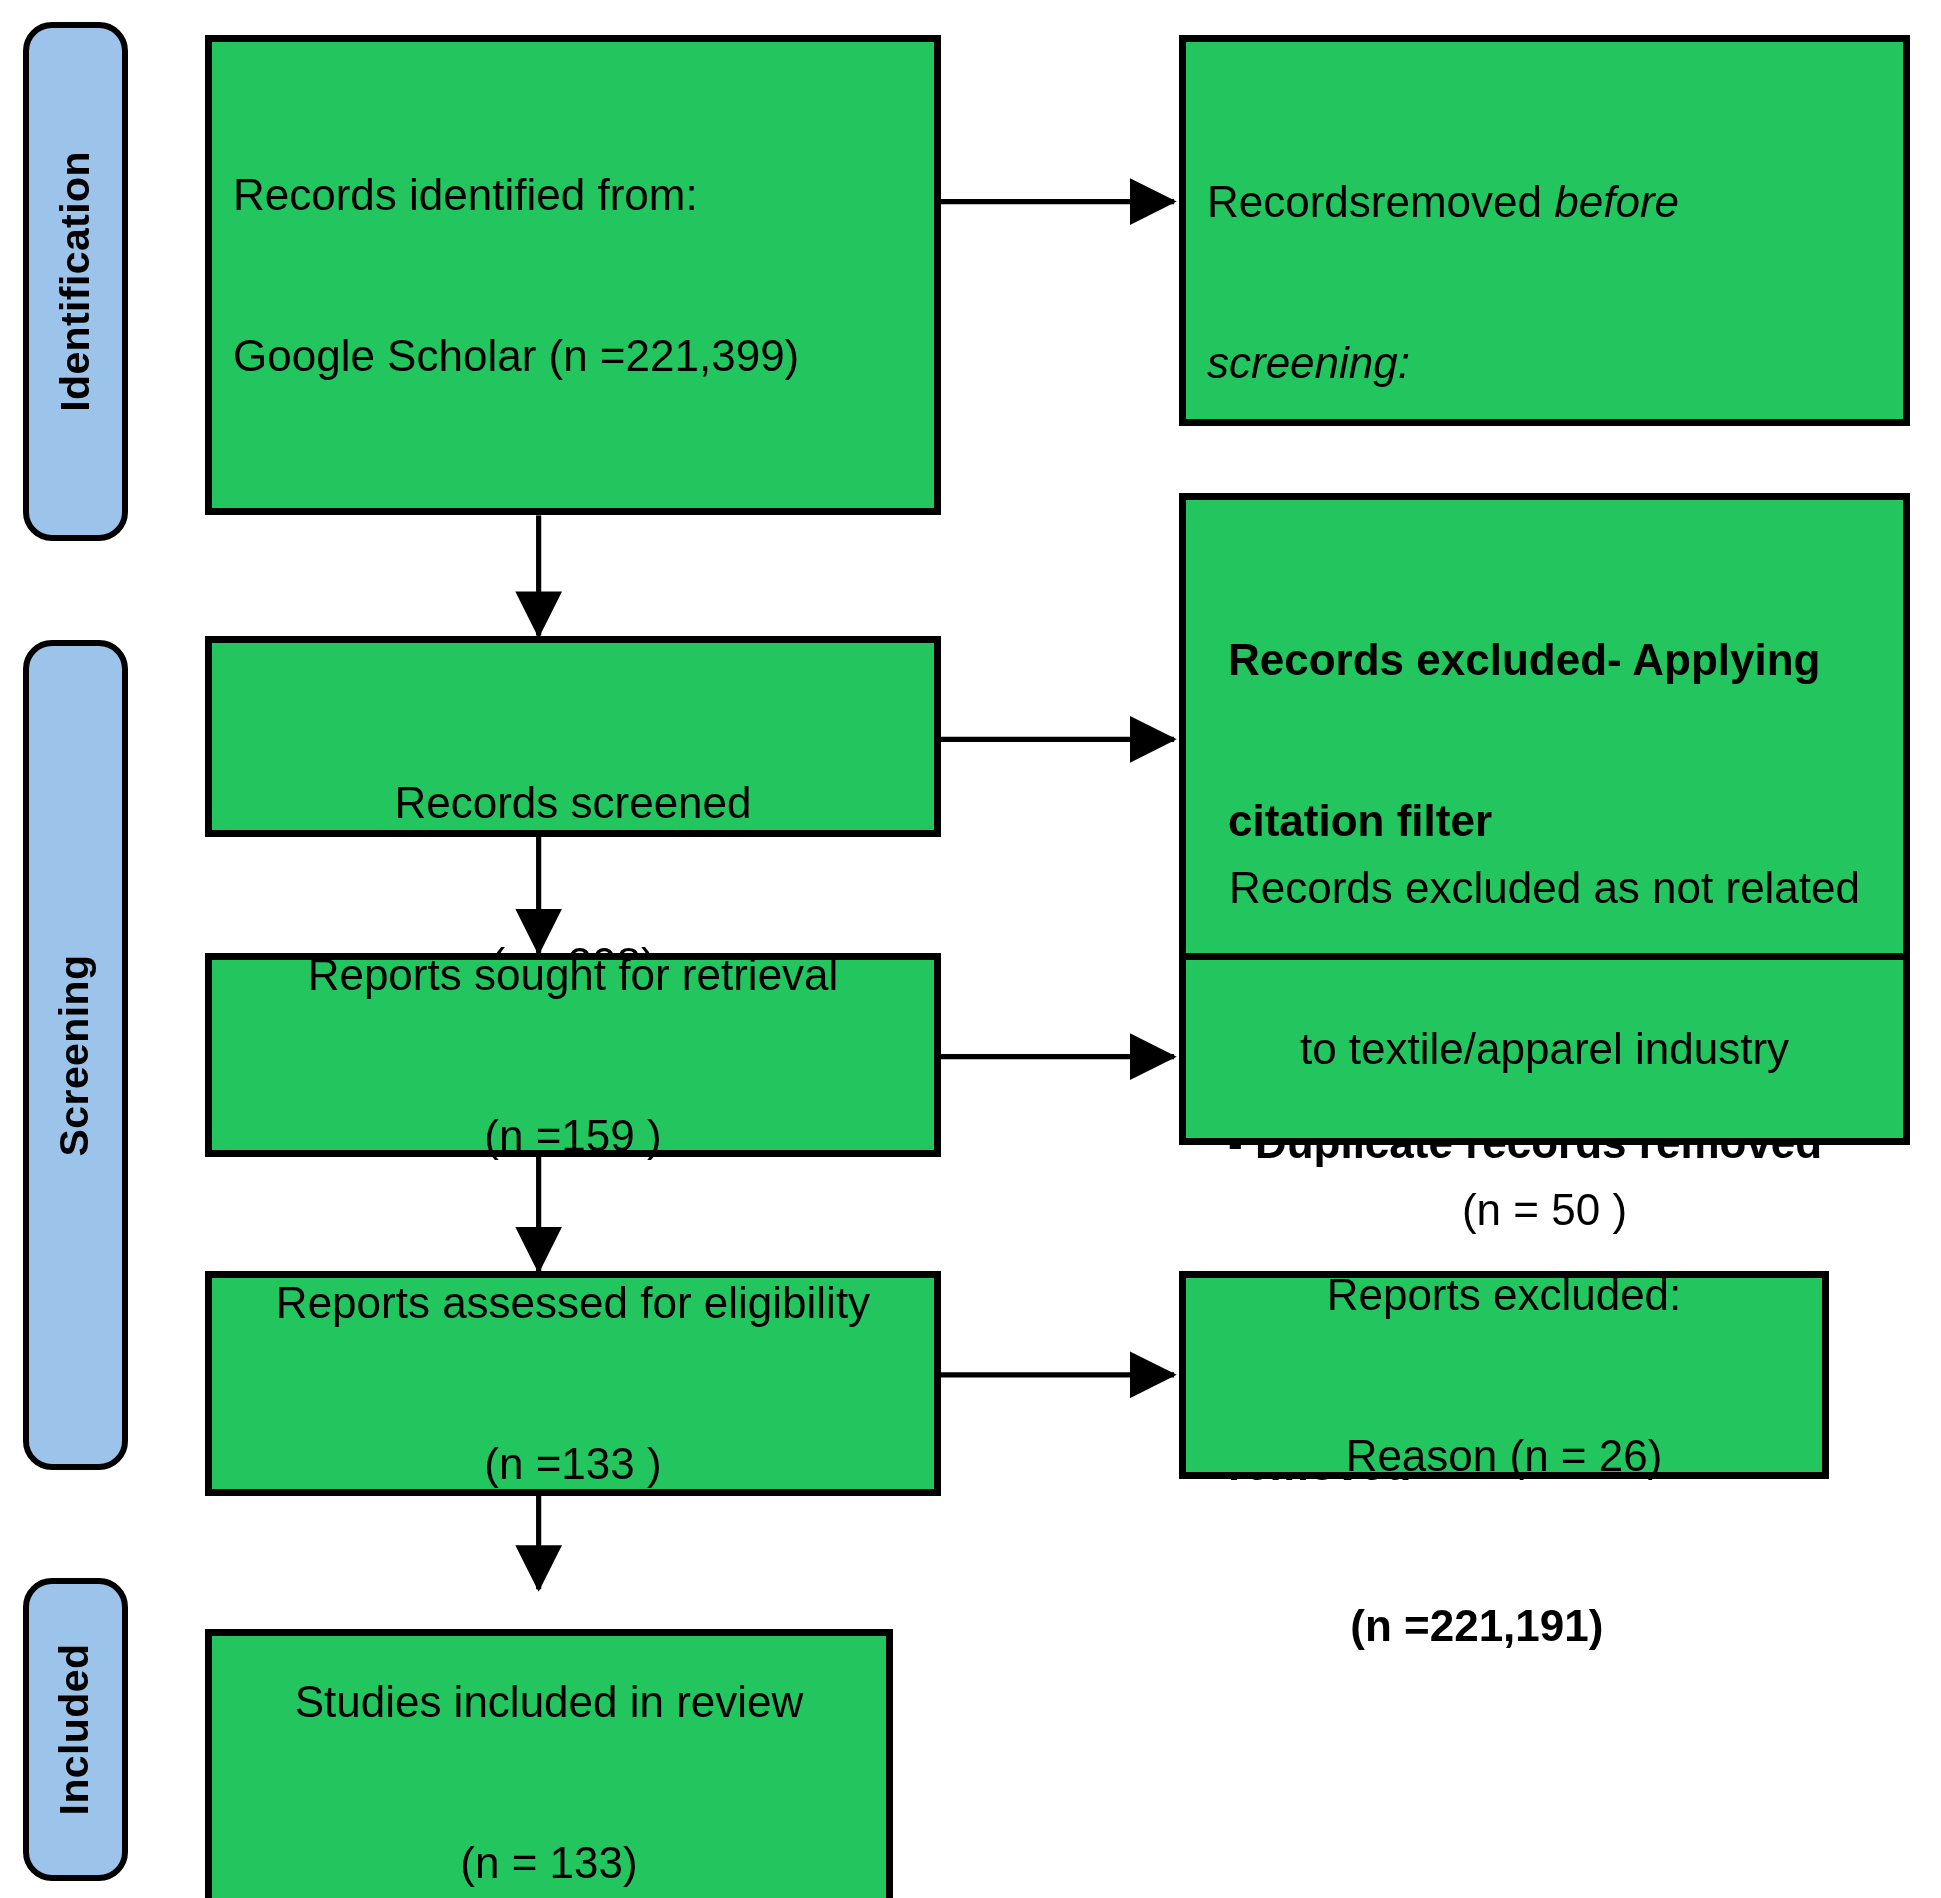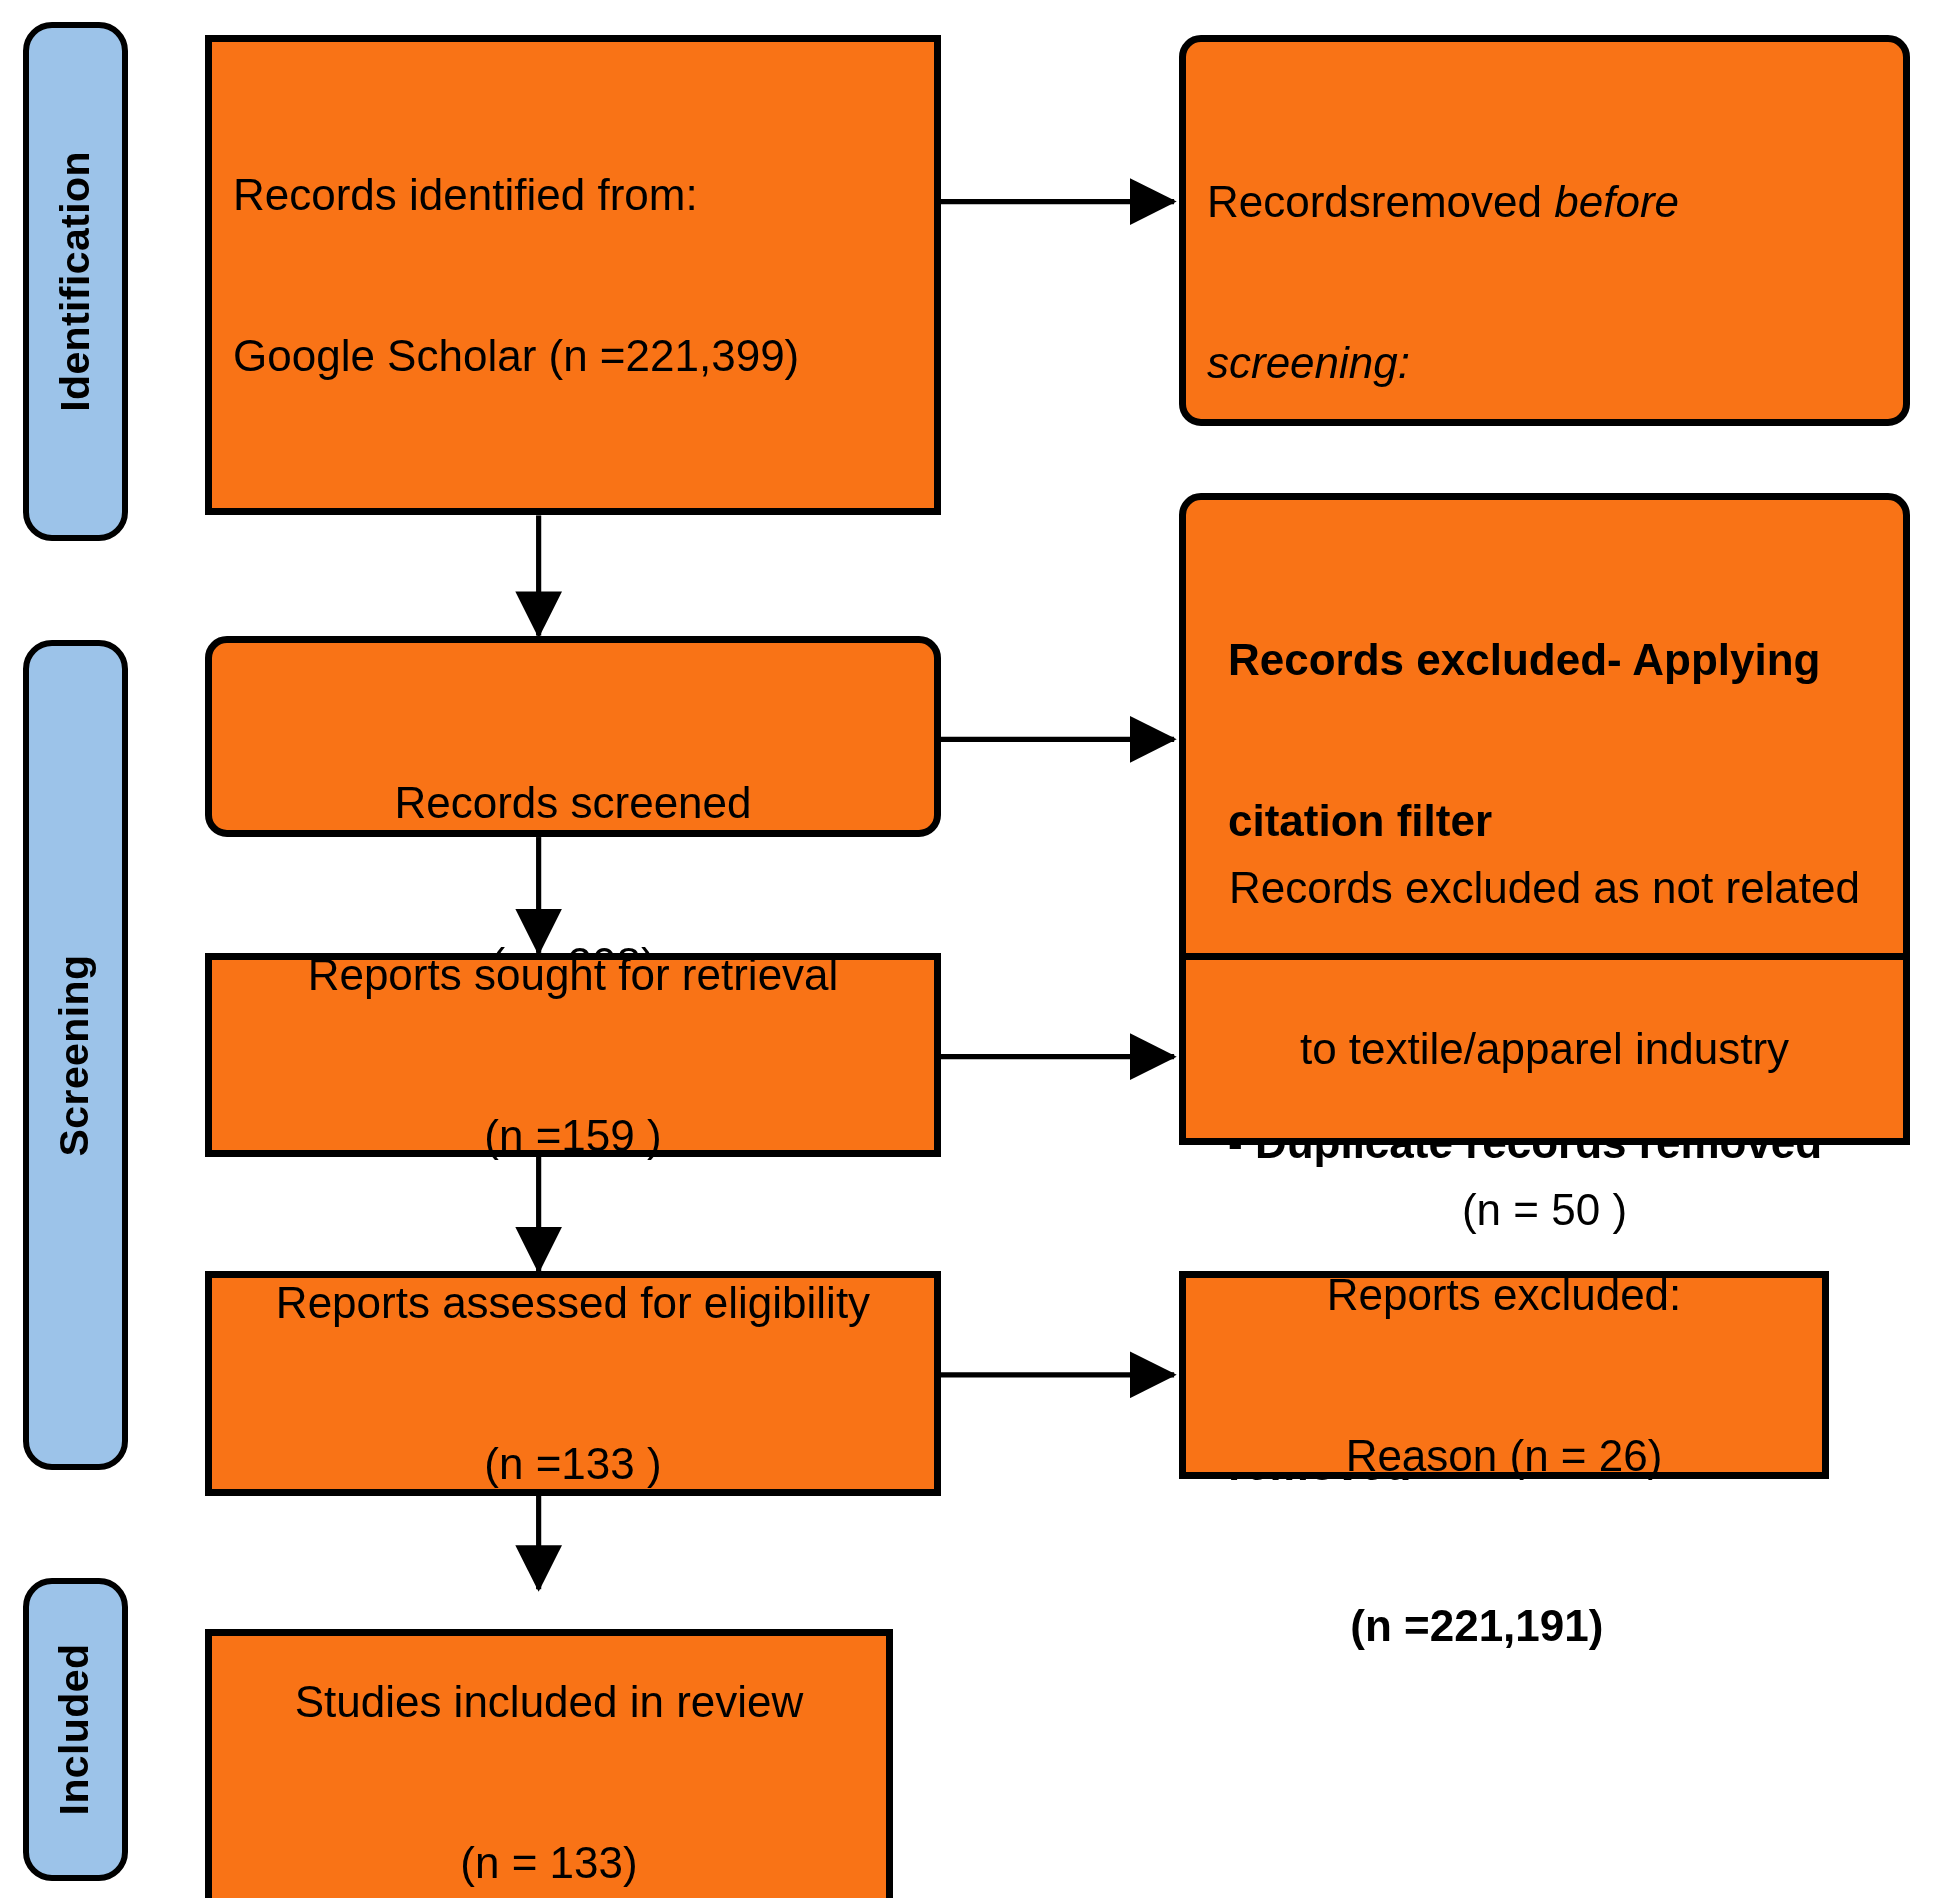--- a/index.html
+++ b/index.html
@@ -37,40 +37,40 @@
     font-weight: bold;
     font-size: 41px;
     letter-spacing: 0.4px;
     line-height: 1;
     color: #000000;
   }
 
   
   .flow-box {
     position: absolute;
-    background: #f97316;
+    background: #22c55e;
     border: 7px solid #000000;
     box-sizing: border-box;
     display: flex;
     align-items: center;
     justify-content: center;
   }
   .flow-box .box-text {
     width: 100%;
     padding: 0 21px;
     box-sizing: border-box;
     font-size: 44px;
     line-height: 1.22;
     color: #000000;
     white-space: pre-wrap;
   }
   .align-left   .box-text { text-align: left; }
   .align-center .box-text { text-align: center; }
 
-  .flow-box.valign-top    { align-items: flex-start; border-radius: 22px; }
+  .flow-box.valign-top    { align-items: flex-start; }
   .flow-box.valign-top .box-text { padding-top: 26px; }
 
   .italic { font-style: italic; }
 
   
   #connectors {
     position: absolute;
     left: 0;
     top: 0;
     width: 1941px;

